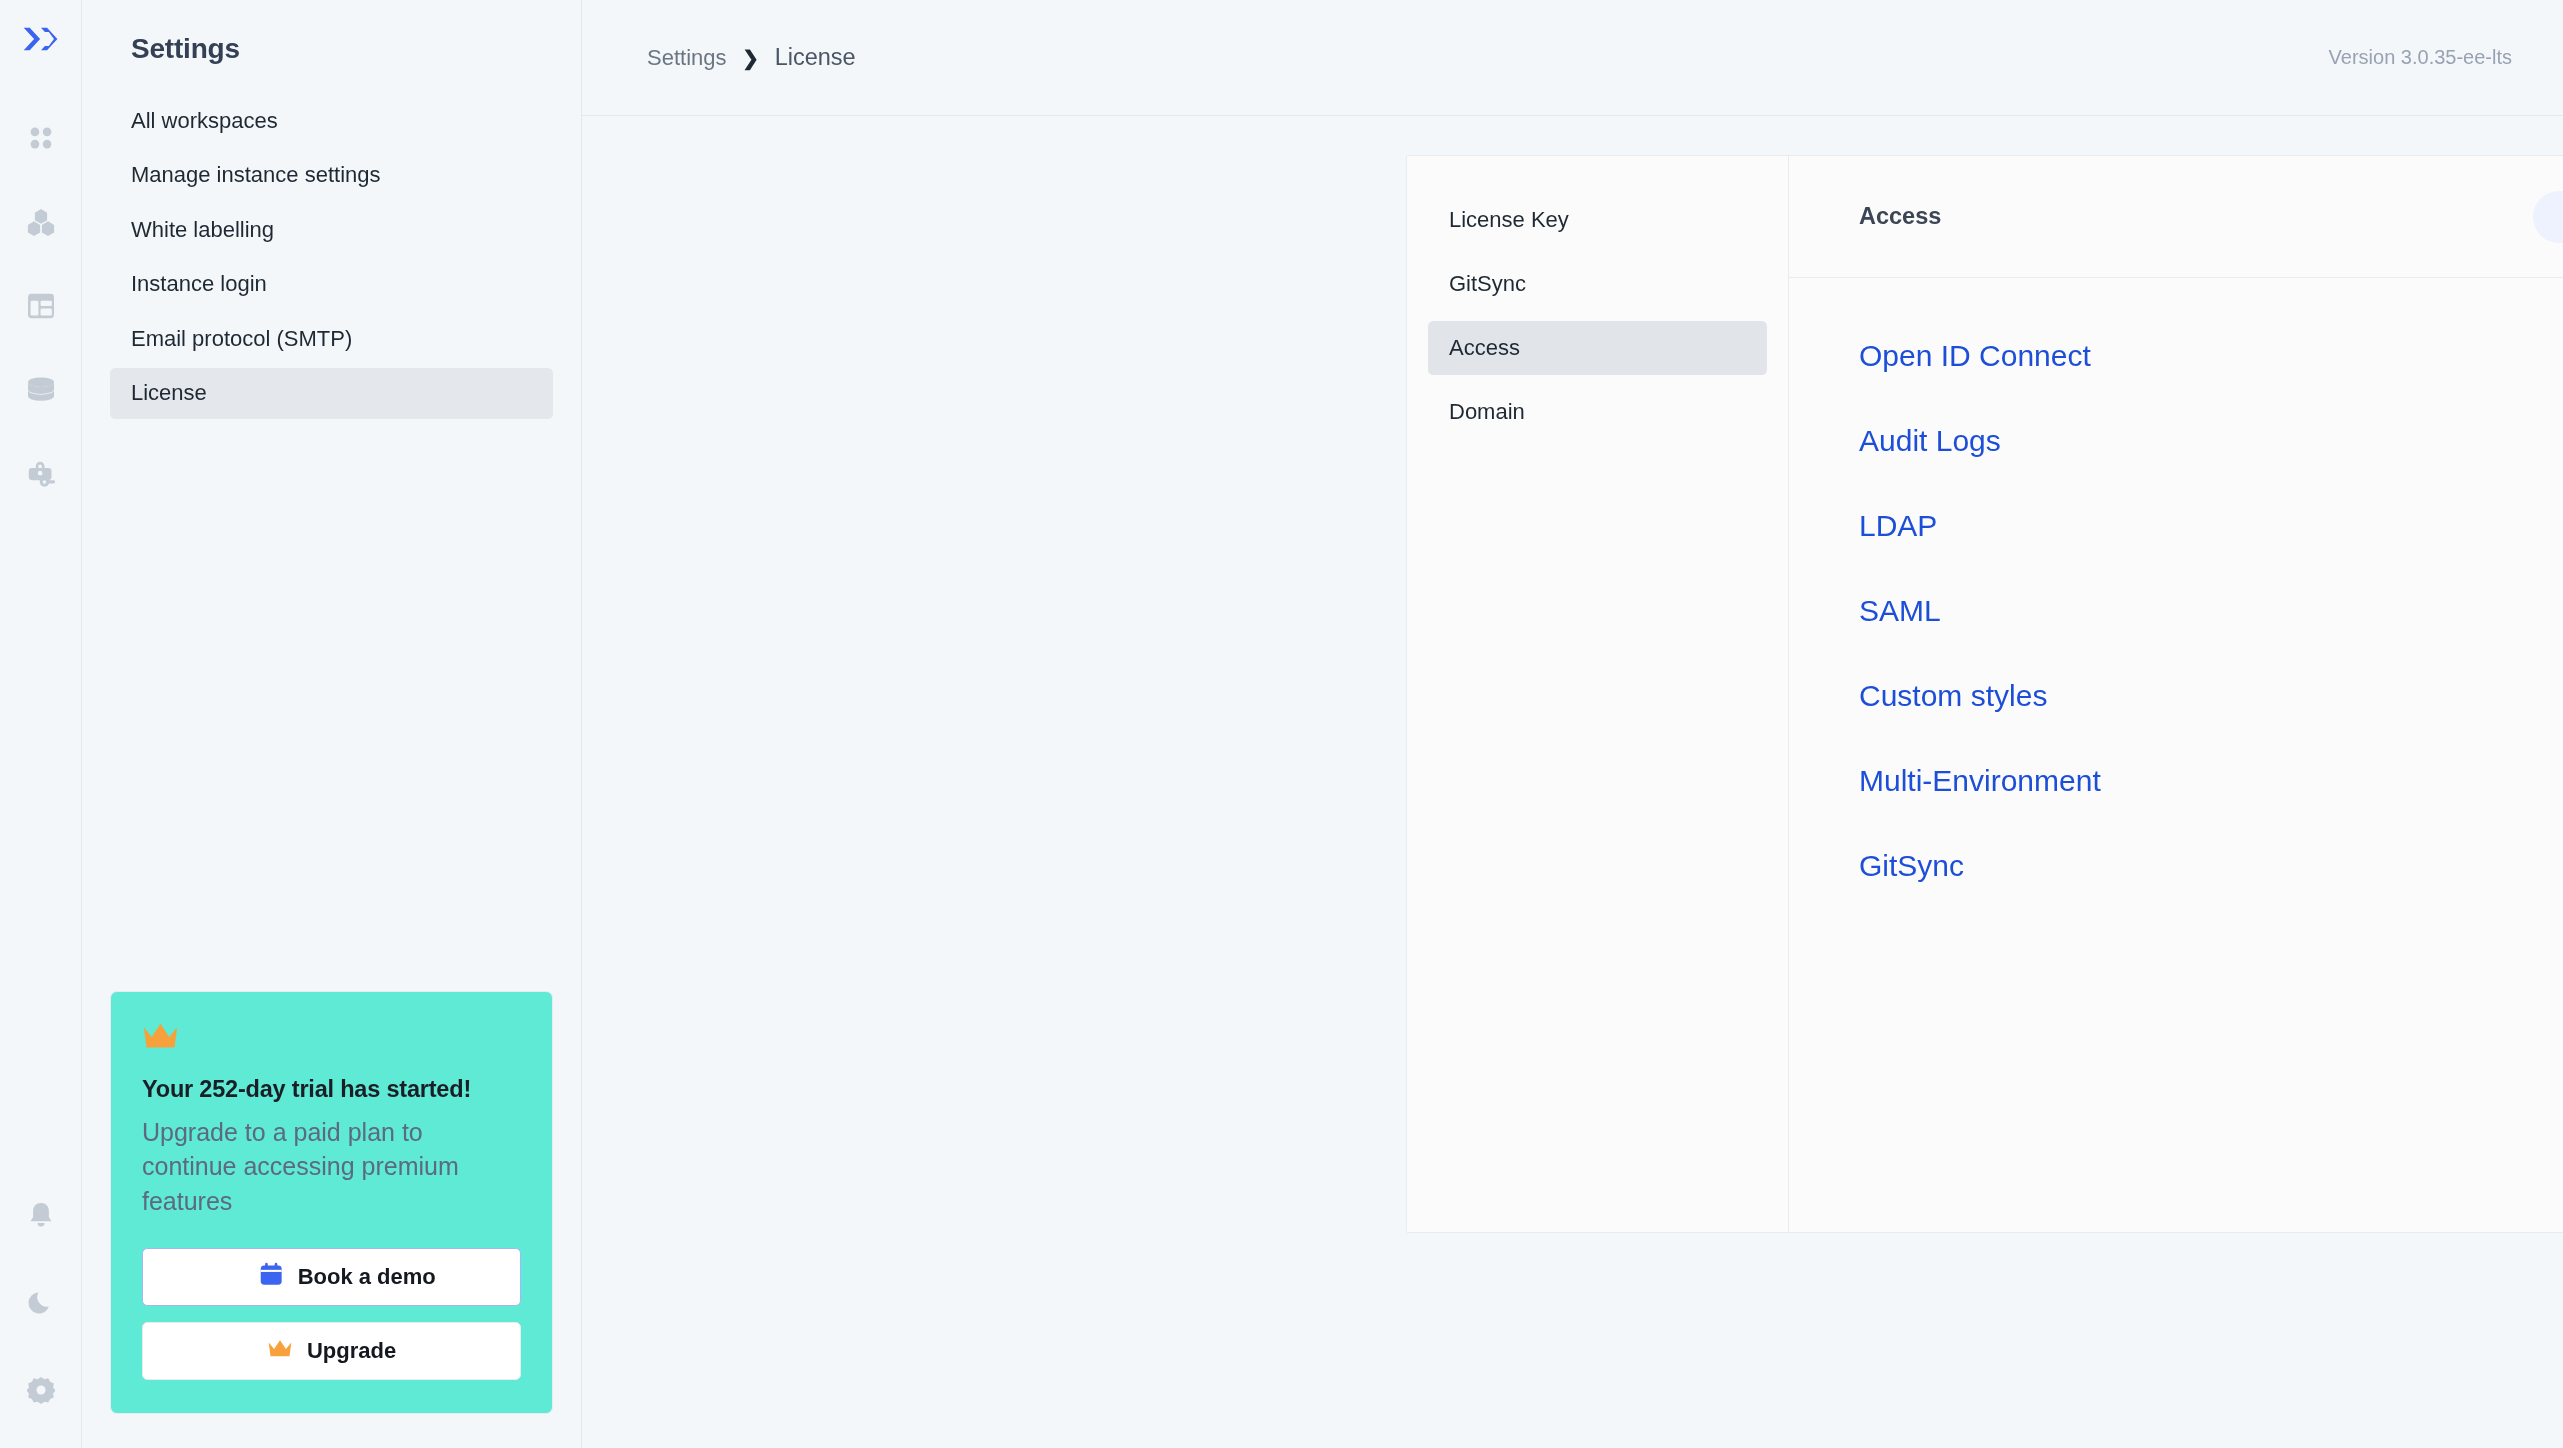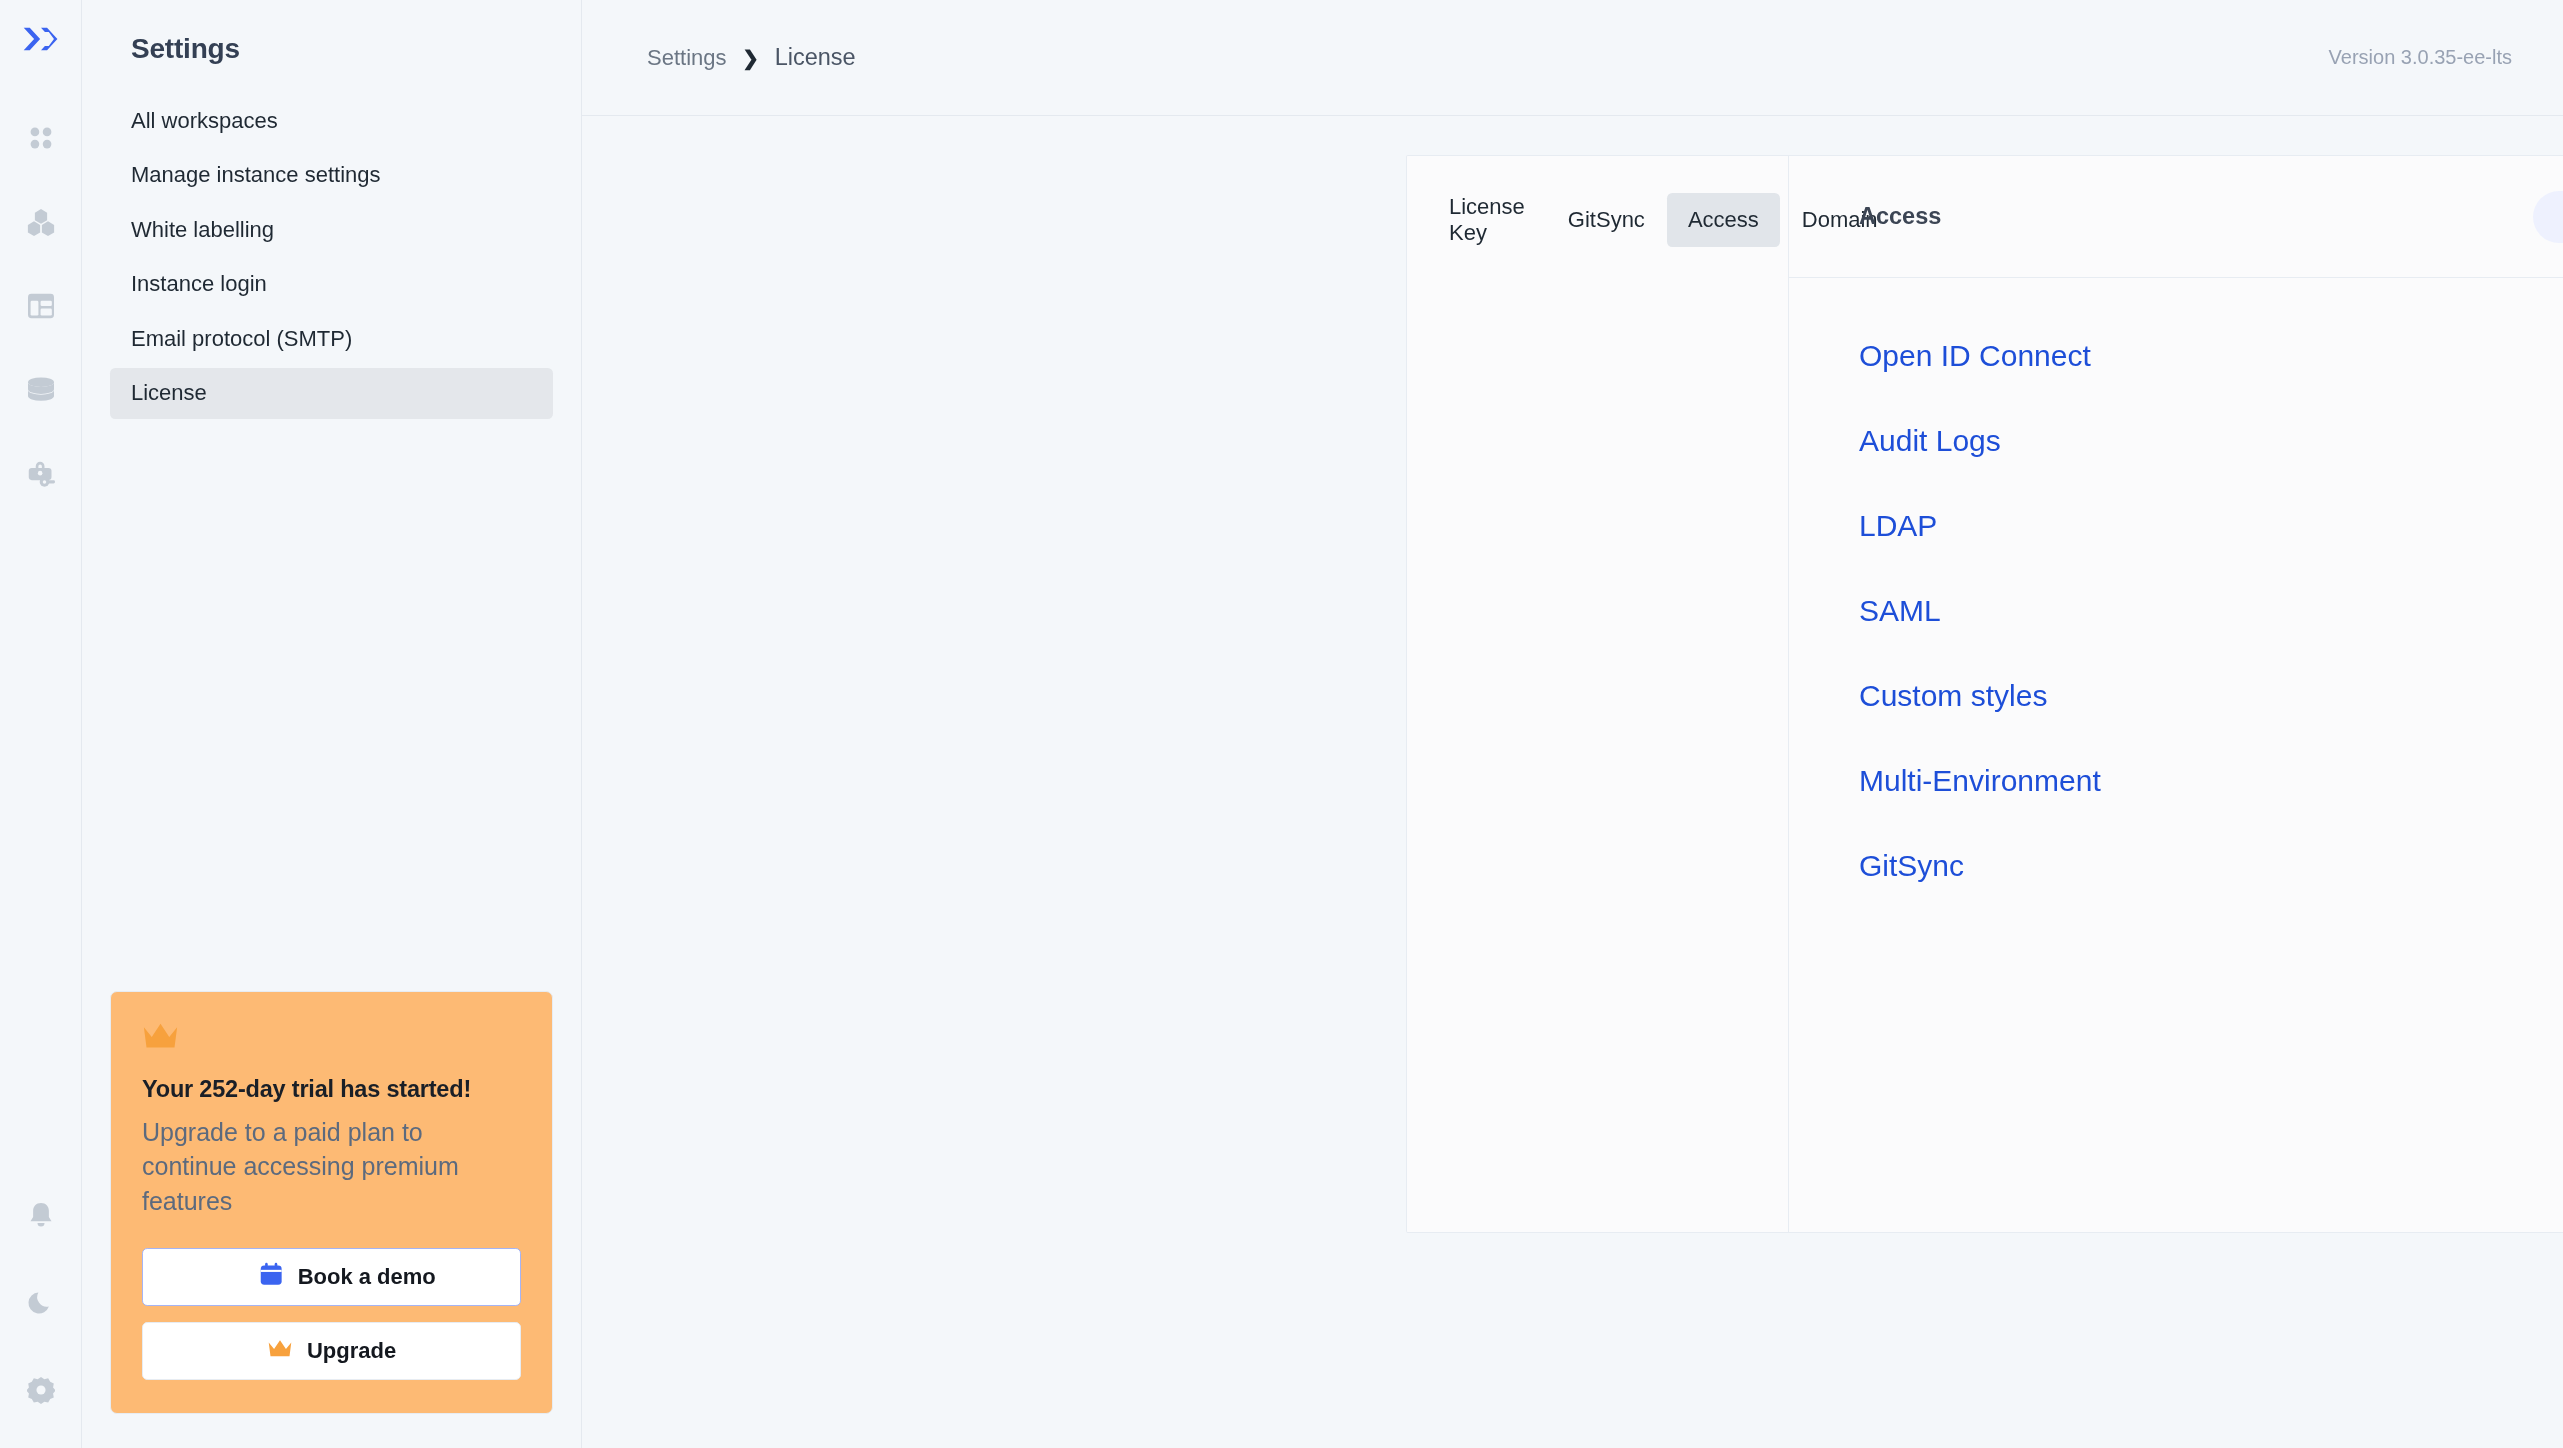--- a/index.html
+++ b/index.html
@@ -48,21 +48,21 @@
     padding: 0 21px; border-radius: 5.2px;
     font-size: 22px; color: #1f2933; cursor: pointer;
     white-space: nowrap;
   }
   .nav-item.active { background: #e4e7eb; }
 
   .sidebar-spacer { flex: 1 1 auto; }
 
   
   .trial-card {
-    background: #fdba74;
+    background: #5eead4;
     border: 1.7px solid #e7ecf2;
     border-radius: 7px;
     margin-bottom: 35px;
     padding: 30px 31px 33px 31px;
   }
   .crown {
     font-size: 0; line-height: 0; margin-bottom: 26px;
   }
   .trial-title {
     font-size: 23.5px; font-weight: 700; color: #1a1f27;
@@ -106,21 +106,21 @@
     background: #fbfbfc;
     border: 1.7px solid #e7ecf2;
     border-radius: 1.7px;
     display: flex;
     overflow: hidden;
   }
   .panel-nav {
     width: 382px; flex: 0 0 382px;
     border-right: 1.7px solid #e7ecf2;
     padding: 37px 21px 0 21px;
-    display: flex; flex-direction: row; gap: 1px;
+    display: flex; flex-direction: column; gap: 10px;
   }
   .panel-nav-item {
     height: 54px; display: flex; align-items: center;
     padding: 0 21px; border-radius: 5.2px;
     font-size: 22px; color: #1f2933; cursor: pointer;
   }
   .panel-nav-item.active { background: #e1e5ea; }
 
   .panel-body { flex: 1 1 auto; display: flex; flex-direction: column; min-width: 0; }
   .panel-head {

